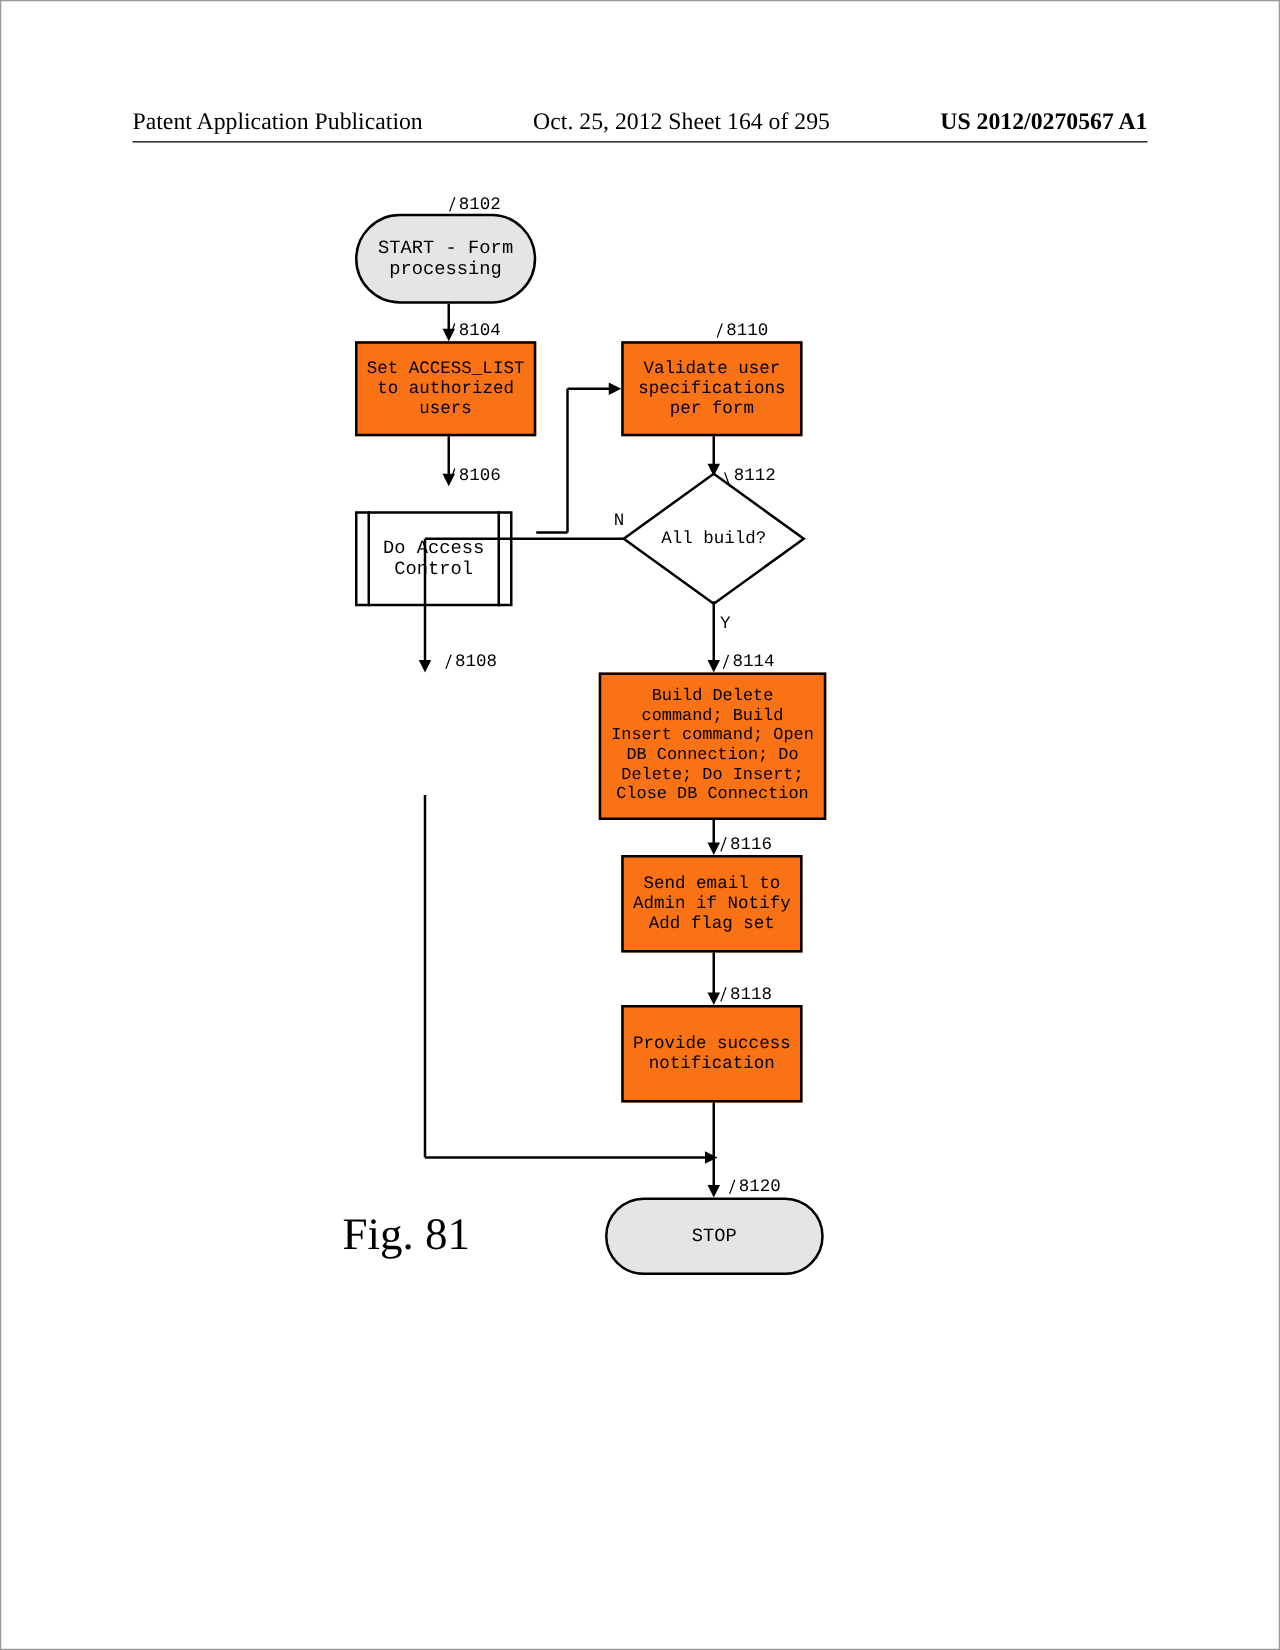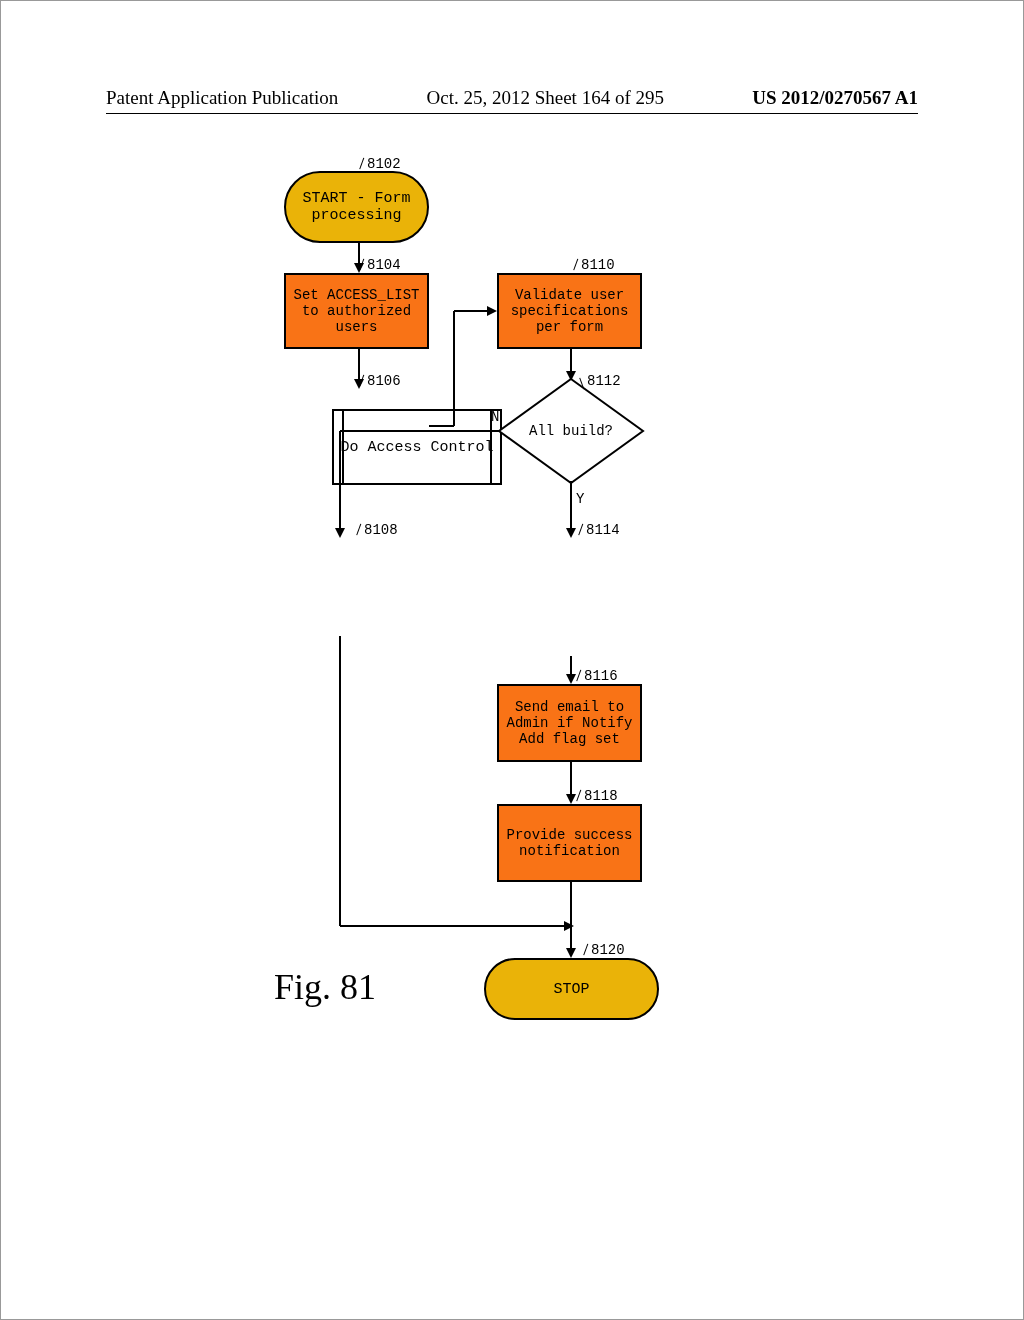--- a/index.html
+++ b/index.html
@@ -31,21 +31,21 @@
     position: absolute;
     left: 0; top: 0; width: 1024px; height: 1320px;
   }
 
   .terminator {
     position: absolute;
     border: 2px solid #000;
     border-radius: 40px / 30px;
     text-align: center;
     font-size: 15px;
-    background: #eab308;
+    background: #e5e5e5;
     display: flex; align-items: center; justify-content: center;
     padding: 4px;
   }
   .process {
     position: absolute;
     border: 2px solid #000;
     text-align: center;
     font-size: 14px;
     background: #f97316;
     display: flex; align-items: center; justify-content: center;
@@ -131,21 +131,21 @@
       <span>Set ACCESS_LIST to authorized users</span>
     </div>
     <span class="ref" style="left:366px; top:256px;">8104</span>
     <span class="tick" style="left:360px; top:259px;"></span>
 
     <svg class="arrow" style="left:353px; top:348px; width:10px; height:40px;">
       <line x1="5" y1="0" x2="5" y2="32" stroke="#000" stroke-width="2"></line>
       <polygon points="0,30 10,30 5,40" fill="#000"></polygon>
     </svg>
 
-    <div class="subroutine" style="left:283px; top:408px; width:170px; height:76px;margin-left:48px;">
+    <div class="subroutine" style="left:283px; top:408px; width:126px; height:76px;">
       <span>Do Access Control</span>
     </div>
     <span class="ref" style="left:366px; top:372px;">8106</span>
     <span class="tick" style="left:360px; top:375px;"></span>
 
     <svg class="arrow" style="left:428px; top:290px; width:70px; height:140px;">
       <line x1="0" y1="135" x2="25" y2="135" stroke="#000" stroke-width="2"></line>
       <line x1="25" y1="135" x2="25" y2="20" stroke="#000" stroke-width="2"></line>
       <line x1="25" y1="20" x2="60" y2="20" stroke="#000" stroke-width="2"></line>
       <polygon points="58,15 58,25 68,20" fill="#000"></polygon>
@@ -180,20 +180,23 @@
 
     <svg class="arrow" style="left:565px; top:480px; width:10px; height:57px;">
       <line x1="5" y1="0" x2="5" y2="49" stroke="#000" stroke-width="2"></line>
       <polygon points="0,47 10,47 5,57" fill="#000"></polygon>
     </svg>
     <span class="edge-label" style="left:575px; top:490px;">Y</span>
 
     <span class="ref" style="left:363px; top:521px;">8108</span>
     <span class="tick" style="left:357px; top:524px;"></span>
 
+    <div class="process" style="left:478px; top:537px; width:182px; height:118px; font-size:13.5px;">
+      <span>Build Delete command; Build Insert command; Open DB Connection; Do Delete; Do Insert; Close DB Connection</span>
+    </div>
     <span class="ref" style="left:585px; top:521px;">8114</span>
     <span class="tick" style="left:579px; top:524px;"></span>
 
     <svg class="arrow" style="left:565px; top:655px; width:10px; height:28px;">
       <line x1="5" y1="0" x2="5" y2="20" stroke="#000" stroke-width="2"></line>
       <polygon points="0,18 10,18 5,28" fill="#000"></polygon>
     </svg>
 
     <div class="process" style="left:496px; top:683px; width:145px; height:78px;">
       <span>Send email to Admin if Notify Add flag set</span>

